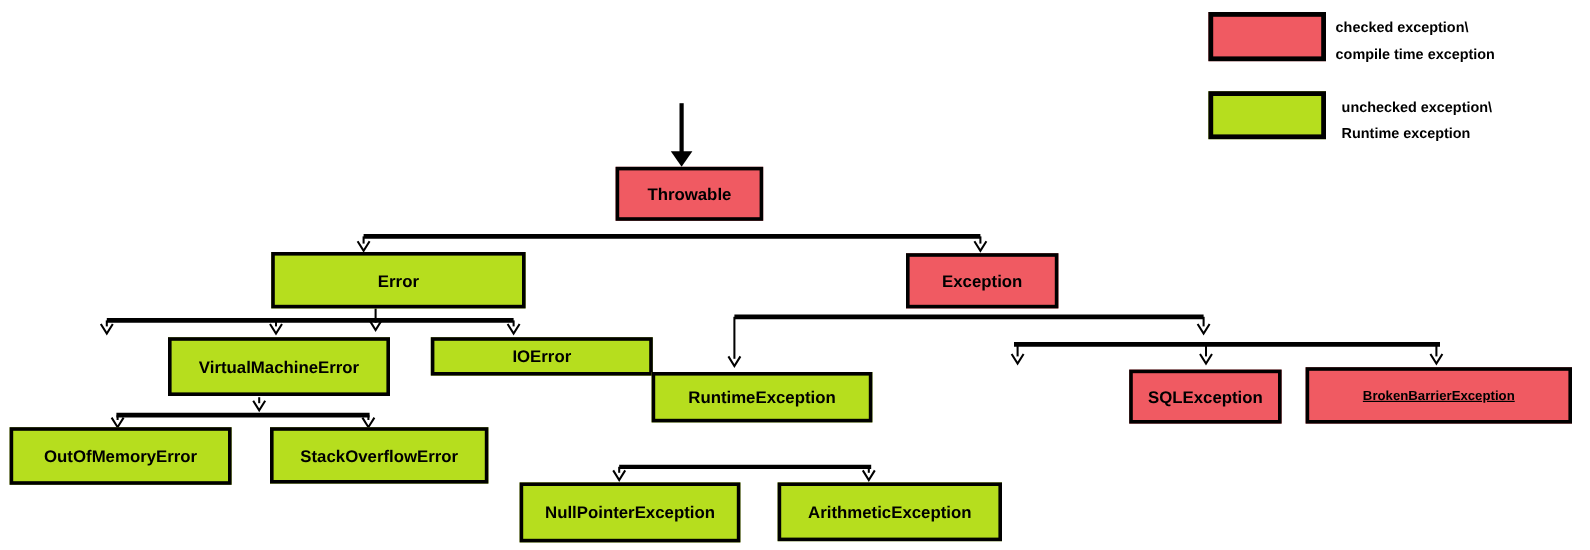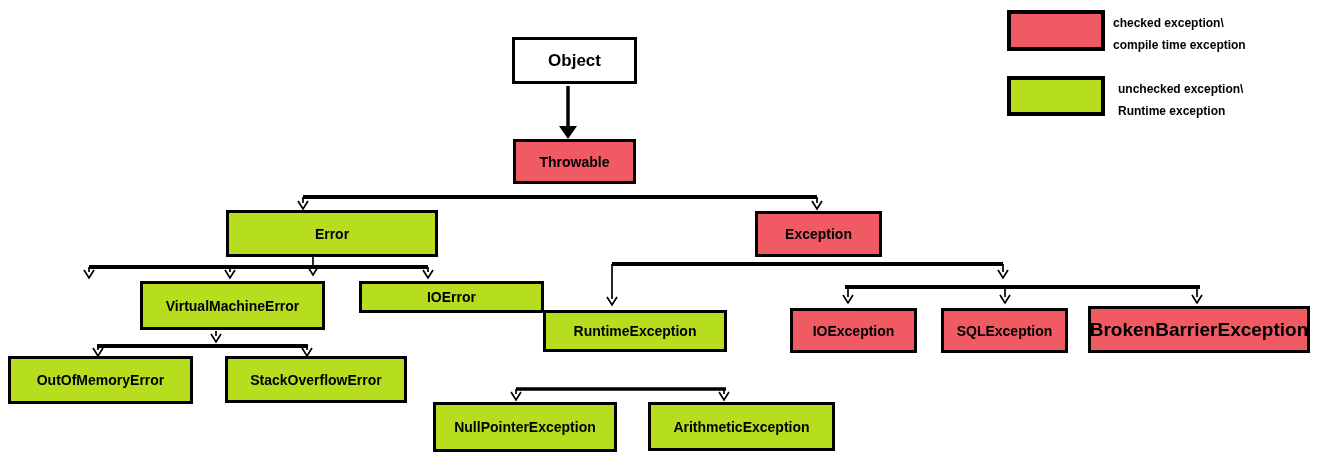--- a/index.html
+++ b/index.html
@@ -15,21 +15,21 @@
     position:absolute;
     border:3px solid #000;
     display:flex;align-items:center;justify-content:center;
     font-weight:bold;font-size:14px;color:#000;
     box-sizing:border-box;white-space:nowrap;
     letter-spacing:0px;
   }
   .node.neutral{background:#ffffff;font-size:17px;}
   .node.checked{background:var(--checked,#F05A62);}
   .node.unchecked{background:var(--unchecked,#B6DE1E);}
-  .node.tight{font-size:19px;}
+  .node.tight{font-size:11px;text-decoration:underline;}
   .legend-swatch{
     position:absolute;
     border:4px solid #000;
     box-sizing:border-box;
   }
   .legend-swatch.checked{background:var(--checked,#F05A62);}
   .legend-swatch.unchecked{background:var(--unchecked,#B6DE1E);}
   .legend-text{
     position:absolute;
     font-weight:bold;font-size:12px;color:#000;
@@ -98,40 +98,38 @@
 
     <g>
       <line x1="516" y1="389" x2="726" y2="389" stroke="#000" stroke-width="3.5"></line>
       <line x1="516" y1="389" x2="516" y2="394" stroke="#000" stroke-width="1.7"></line>
       <use href="#chv" x="516" y="400"></use>
       <line x1="724" y1="389" x2="724" y2="394" stroke="#000" stroke-width="1.7"></line>
       <use href="#chv" x="724" y="400"></use>
     </g>
   </svg>
 
-  <div class="node neutral" style="left:512px;top:37px;width:125px;height:47px">Object</div>
 
   <div class="node checked" style="left:513px;top:139px;width:123px;height:45px">Throwable</div>
 
   <div class="node unchecked" style="left:226px;top:210px;width:212px;height:47px">Error</div>
 
   <div class="node checked" style="left:755px;top:211px;width:127px;height:46px">Exception</div>
 
 
   <div class="node unchecked" style="left:140px;top:281px;width:185px;height:49px">VirtualMachineError</div>
 
   <div class="node unchecked" style="left:359px;top:281px;width:185px;height:32px">IOError</div>
 
   <div class="node unchecked" style="left:8px;top:356px;width:185px;height:48px">OutOfMemoryError</div>
 
   <div class="node unchecked" style="left:225px;top:356px;width:182px;height:47px">StackOverflowError</div>
 
   <div class="node unchecked" style="left:543px;top:310px;width:184px;height:42px">RuntimeException</div>
 
-  <div class="node checked" style="left:790px;top:308px;width:127px;height:45px">IOException</div>
 
   <div class="node checked" style="left:941px;top:308px;width:127px;height:45px">SQLException</div>
 
   <div class="node checked tight" style="left:1088px;top:306px;width:222px;height:47px">BrokenBarrierException</div>
 
   <div class="node unchecked" style="left:433px;top:402px;width:184px;height:50px">NullPointerException</div>
 
   <div class="node unchecked" style="left:648px;top:402px;width:187px;height:49px">ArithmeticException</div>
 
   <div>

